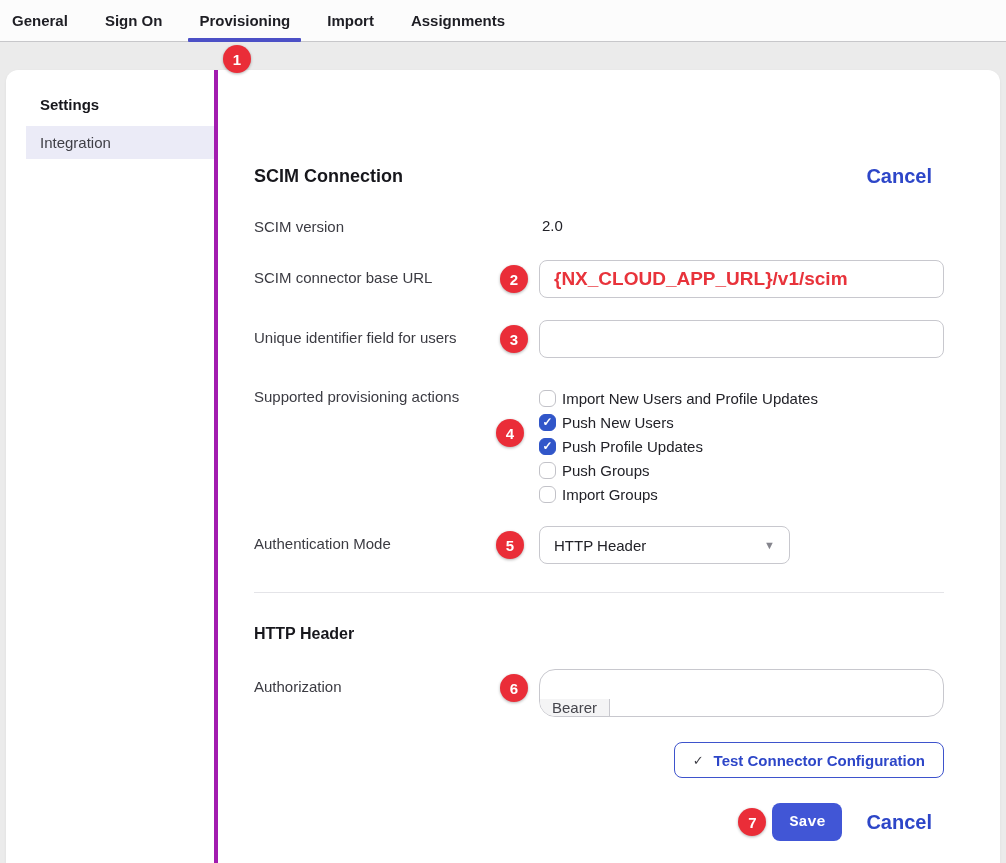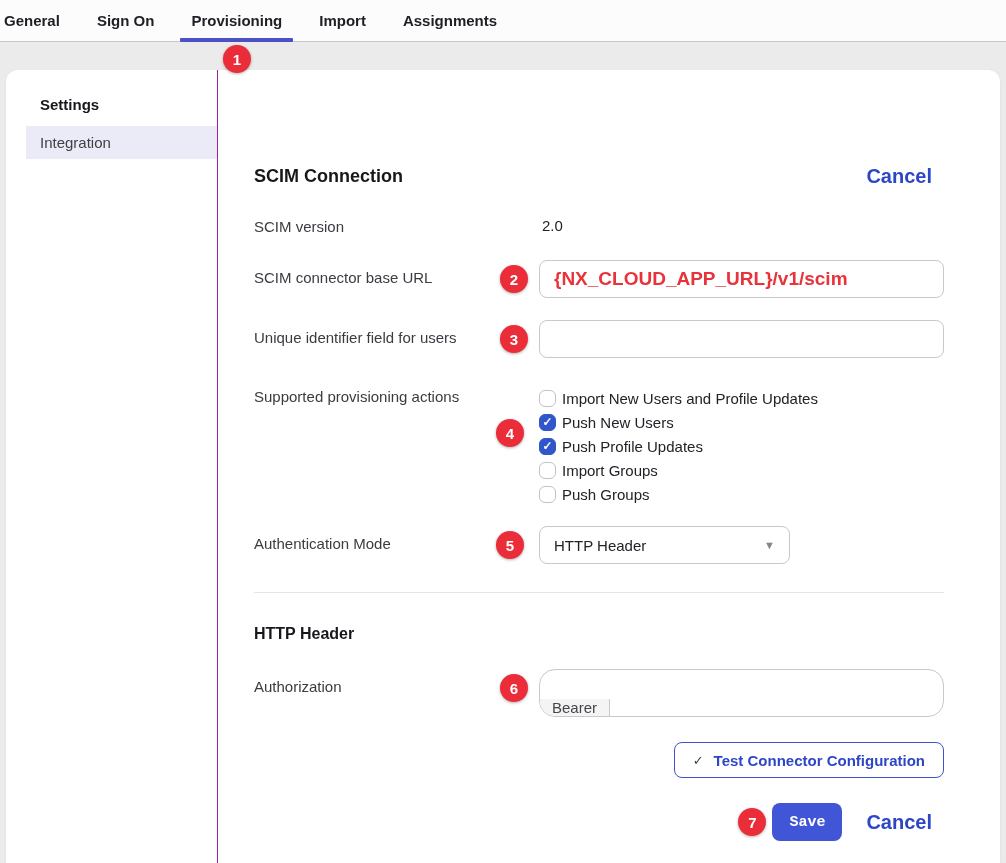--- a/index.html
+++ b/index.html
@@ -12,21 +12,21 @@
     color: #222228;
   }
 
   
   .tabbar {
     height: 42px;
     background: #fcfcfc;
     border-bottom: 1px solid #c7c7ca;
     display: flex;
     align-items: center;
-    padding-left: 4px;
+    padding-left: 12px;
     gap: 37px;
     position: relative;
     z-index: 2;
   }
   .tab {
     font-size: 15px;
     font-weight: 600;
     color: #1e1e24;
     line-height: 41px;
     position: relative;
@@ -65,21 +65,21 @@
     border-radius: 12px 12px 0 0;
     height: 793px;
     display: flex;
     box-shadow: 0 1px 3px rgba(0,0,0,.06);
   }
 
   
   .sidebar {
     width: 212px;
     flex-shrink: 0;
-    border-right: 1px solid #a21caf;
+    border-right: 4px solid #a21caf;
     padding-top: 26px;
   }
   .sidebar-header {
     font-size: 15px;
     font-weight: 700;
     color: #17171c;
     padding-left: 34px;
   }
   .sidebar-item {
     margin-top: 13px;
@@ -353,25 +353,25 @@
           <div class="cb-row">
             <span class="checkbox checked"></span>
             <span>Push New Users</span>
           </div>
           <div class="cb-row">
             <span class="checkbox checked"></span>
             <span>Push Profile Updates</span>
           </div>
           <div class="cb-row">
             <span class="checkbox"></span>
-            <span>Import Groups</span>
+            <span>Push Groups</span>
           </div>
           <div class="cb-row">
             <span class="checkbox"></span>
-            <span>Push Groups</span>
+            <span>Import Groups</span>
           </div>
         </div>
       </div>
 
       <div class="row row-select">
         <div class="field-label">Authentication Mode</div>
         <div class="field-control">
           <div class="step-badge ctl-badge">5</div>
           <div class="select">
             <span>HTTP Header</span>

